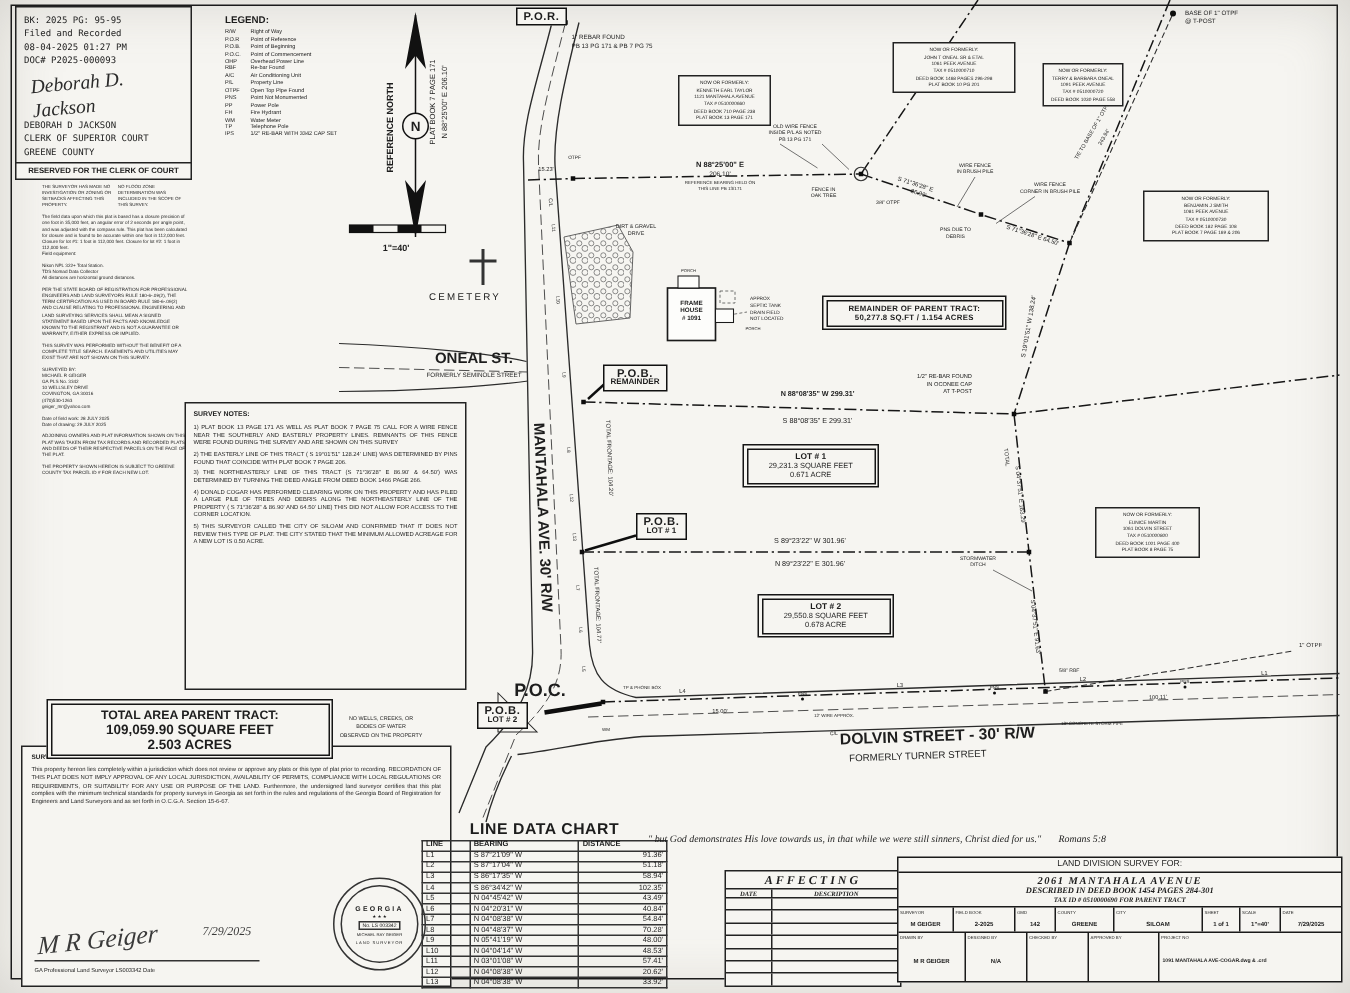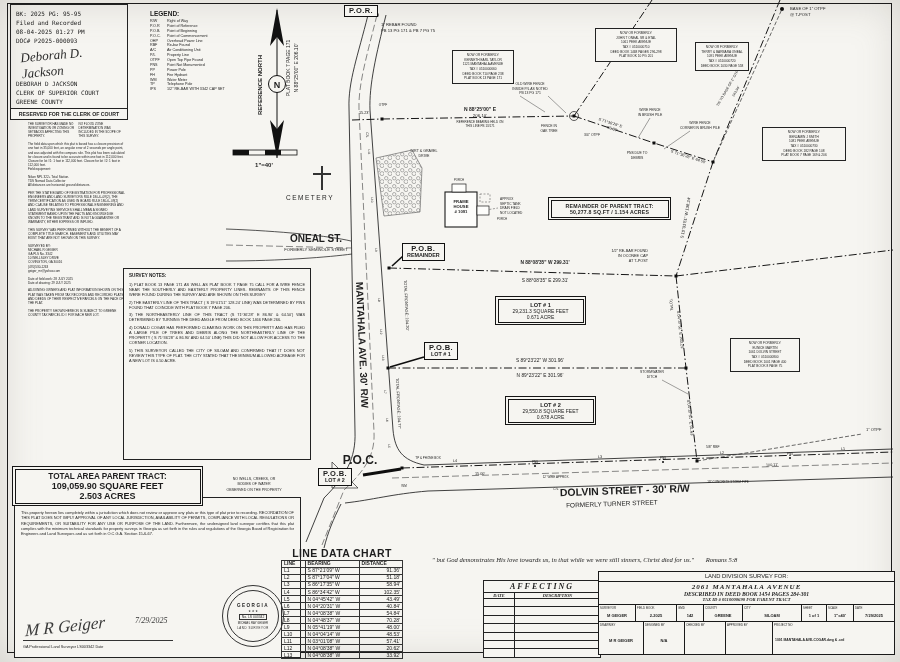--- a/index.html
+++ b/index.html
@@ -58,21 +58,21 @@
   .cert .caption{position:absolute;left:8px;bottom:8px;font-size:3.8px;}
   .seal{position:absolute;right:16px;bottom:10px;width:60px;height:60px;border:1.3px solid #333;border-radius:50%;}
   .seal .in{position:absolute;inset:4px;border:.9px solid #333;border-radius:50%;display:flex;
             flex-direction:column;align-items:center;justify-content:center;gap:1px;text-align:center;}
   .seal .s0{font-size:4.6px;font-weight:bold;letter-spacing:1.5px;}
   .seal .s1{font-size:3px;}
   .seal .s2{font-size:3.4px;border:.6px solid #333;padding:0 2px;}
   .seal .s3{font-size:2.8px;}
   .seal .s4{font-size:2.8px;letter-spacing:.6px;}
   
-  .chart{left:281px;top:547px;width:122px;}
+  .chart{left:281px;top:547px;width:164px;}
   .chart h3{margin:0 0 1px 0;font-size:10.5px;text-align:center;letter-spacing:.4px;}
   .chart table{width:100%;border-collapse:collapse;}
   .chart th,.chart td{border:.6px solid #333;font-size:5px;padding:.4px 2px;line-height:1.05;}
   .chart th{font-weight:bold;text-align:left;}
   .chart td.num{text-align:right;}
   
   .quote{left:432px;top:556px;width:460px;font-family:"Liberation Serif",serif;font-style:italic;
          font-size:6.6px;white-space:nowrap;}
   .quote .ref{margin-left:10px;}
   
@@ -389,21 +389,21 @@
       <div class="l2">0.671 ACRE</div>
     </div>
   </div>
   <div class="abs dblbox lotbox" style="left:505px;top:396px;width:86px;">
     <div class="inner">
       <div class="l0">LOT # 2</div>
       <div class="l1">29,550.8 SQUARE FEET</div>
       <div class="l2">0.678 ACRE</div>
     </div>
   </div>
-  <div class="abs dblbox totbox" style="left:12px;top:466px;width:186px;">
+  <div class="abs dblbox totbox" style="left:31px;top:466px;width:186px;">
     <div class="inner">
       <div class="l0">TOTAL AREA PARENT TRACT:</div>
       <div class="l1">109,059.90 SQUARE FEET</div>
       <div class="l2">2.503 ACRES</div>
     </div>
   </div>
   <div class="abs nowells">
     <div>NO WELLS, CREEKS, OR</div>
       <div>BODIES OF WATER</div>
       <div>OBSERVED ON THE PROPERTY</div>

